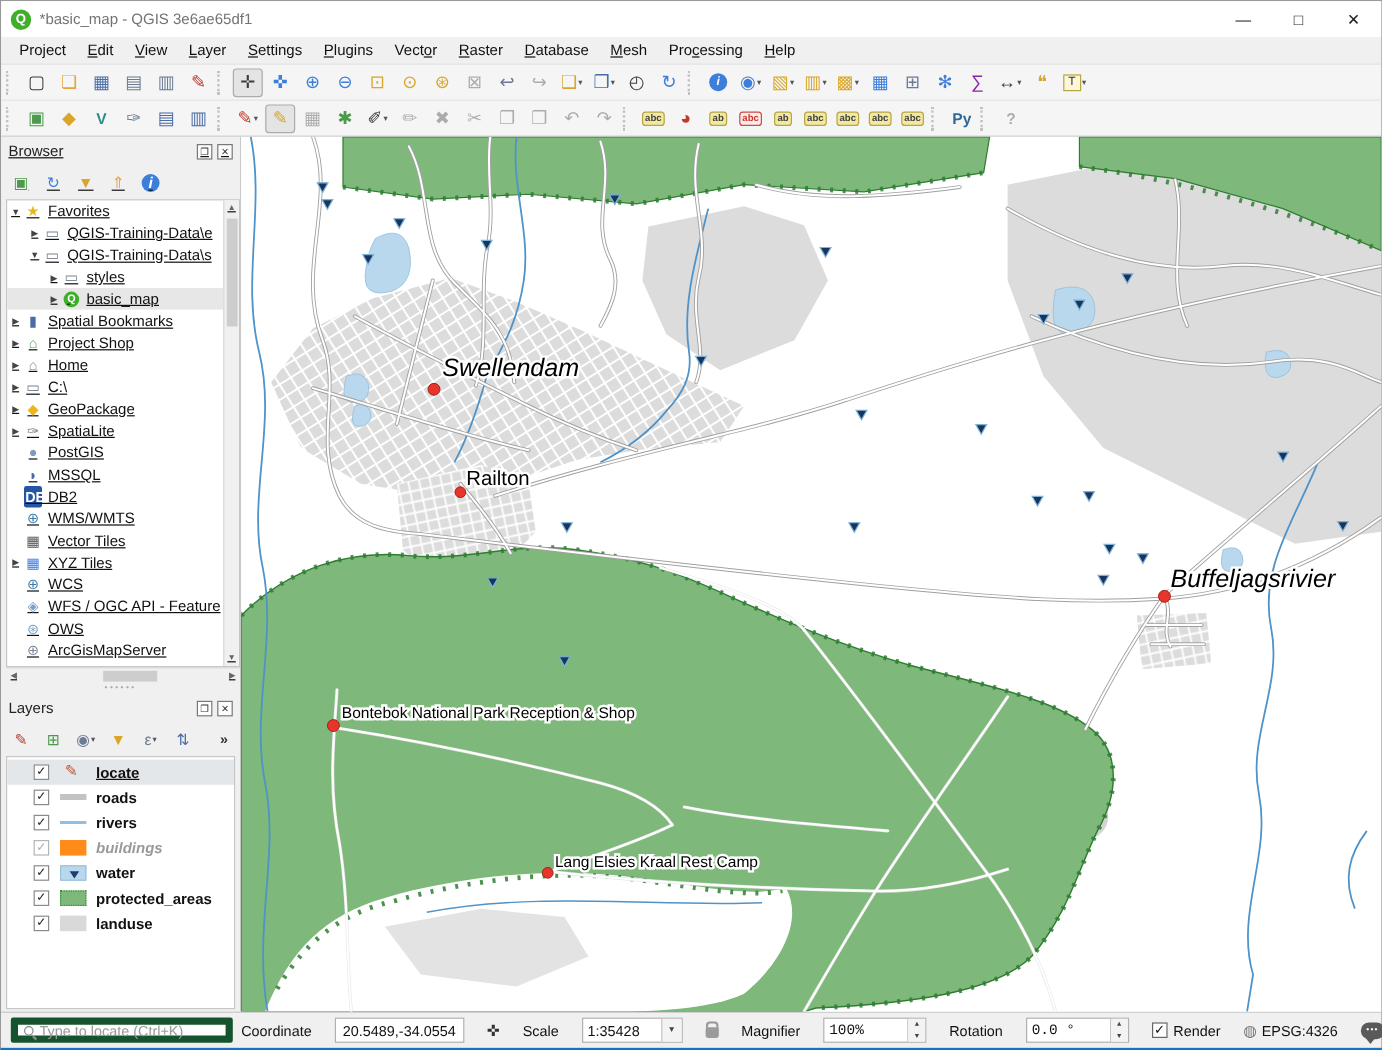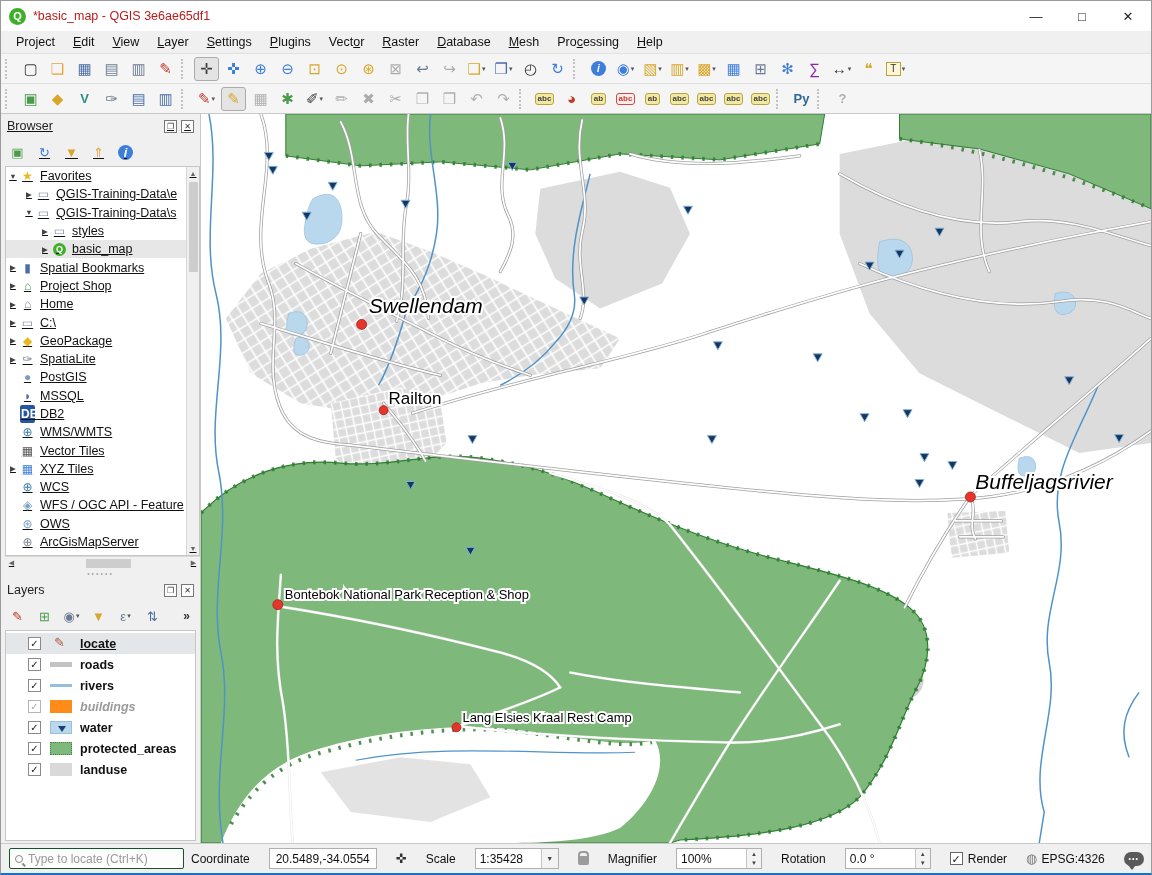--- a/index.html
+++ b/index.html
@@ -3,21 +3,21 @@
 <meta charset="utf-8">
 <style>
   * { margin:0; padding:0; box-sizing:border-box; }
   html,body { width:1152px; height:875px; overflow:hidden; }
   body { font-family:"Liberation Sans", sans-serif; font-size:12px; color:#111; background:#f0f0f0; }
   .window { width:1152px; height:875px; display:flex; flex-direction:column; border:1px solid #9a9a9a; border-bottom:2px solid #1673c4; background:#f0f0f0; }
 
   
   .titlebar { height:30px; background:#fff; display:flex; align-items:center; padding:0 0 0 8px; flex:0 0 auto; }
   .qgis-logo { width:17px; height:17px; border-radius:50%; background:#3fae2a; color:#fff; font-weight:bold; font-size:11px; display:flex; align-items:center; justify-content:center; margin-right:7px; }
-  .title-text { font-size:12.5px; color:#b91c1c; }
+  .title-text { font-size:12.5px; color:#737373; }
   .win-controls { margin-left:auto; display:flex; height:100%; }
   .win-btn { width:46px; height:100%; display:flex; align-items:center; justify-content:center; font-size:13px; color:#222; }
 
   
   .menubar { height:23px; background:#f0f0f0; display:flex; align-items:center; padding-left:6px; gap:0; flex:0 0 auto; border-bottom:1px solid #e2e2e2; }
   .menu-item { padding:2px 9px; font-size:12.5px; }
   .menu-item u { text-decoration:underline; }
 
   
   .toolbar { height:30px; background:#f5f5f5; display:flex; align-items:center; padding:0 2px; flex:0 0 auto; }
@@ -99,33 +99,33 @@
   
   .map-canvas { flex:1 1 auto; background:#fff; position:relative; min-width:0; }
   .map-canvas svg { display:block; width:100%; height:100%; }
   .mlabel { fill:#000; stroke:#fff; stroke-width:4px; paint-order:stroke; font-family:"Liberation Sans",sans-serif; }
   .mlabel.big { font-size:21px; font-style:italic; }
   .mlabel.mid { font-size:17px; }
   .mlabel.small { font-size:13px; }
 
   
   .statusbar { height:30px; background:#f0f0f0; border-top:1px solid #c9c9c9; display:flex; align-items:center; padding:0 8px; gap:7px; flex:0 0 auto; font-size:12px; }
-  .locate-box { width:190px; height:21px; border:1px solid #14532d; border-radius:2px; background:#fdfdfd; display:flex; align-items:center; padding:0 5px; gap:5px; }
+  .locate-box { width:190px; height:21px; border:6px solid #14532d; border-radius:2px; background:#fdfdfd; display:flex; align-items:center; padding:0 5px; gap:5px; }
   .search-icon { width:8px; height:8px; border:1.5px solid #888; border-radius:50%; position:relative; flex:0 0 auto; }
   .search-icon::after { content:""; position:absolute; width:4px; height:1.5px; background:#888; transform:rotate(45deg); left:6px; top:8px; }
   .locate-box input { border:none; outline:none; background:none; font-size:12px; width:150px; font-family:"Liberation Sans",sans-serif; color:#333; }
   .locate-box input::placeholder { color:#9a9a9a; }
   .sb-right { margin-left:auto; display:flex; align-items:center; gap:19px; }
   .sb-label { color:#111; }
   .sb-field { height:21px; border:1px solid #b0b0b0; background:#fff; display:flex; align-items:center; padding:0 4px; font-size:12px; }
   .coord-field { width:108px; justify-content:center; }
   .scale-combo { width:84px; padding:0; }
   .scale-combo .val { flex:1; padding:0 4px; }
   .combo-arrow { width:17px; height:100%; border-left:1px solid #c5c5c5; background:#f3f3f3; display:flex; align-items:center; justify-content:center; font-size:7px; color:#444; }
-  .spin { width:86px; padding:0; }
+  .spin { width:86px; padding:0;font-family:Liberation Mono, monospace; }
   .spin .val { flex:1; padding:0 4px; }
   .spin .updown { width:15px; height:100%; border-left:1px solid #c5c5c5; display:flex; flex-direction:column; }
   .spin .updown span { flex:1; font-size:6px; color:#444; display:flex; align-items:center; justify-content:center; background:#f3f3f3; }
   .lock-icon { width:11px; height:9px; background:#9b9b9b; border-radius:2px; position:relative; margin-top:4px; }
   .lock-icon::before { content:""; position:absolute; width:7px; height:6px; border:2px solid #9b9b9b; border-bottom:none; border-radius:4px 4px 0 0; left:0px; top:-5px; }
   .extents-icon { font-size:13px; color:#333; }
   .render-check { display:flex; align-items:center; gap:5px; }
   .render-check .cb { width:13px; height:13px; border:1px solid #666; background:#fff; font-size:11px; line-height:12px; text-align:center; color:#111; }
   .epsg { display:flex; align-items:center; gap:4px; }
   .epsg .globe { font-size:13px; color:#777; }

